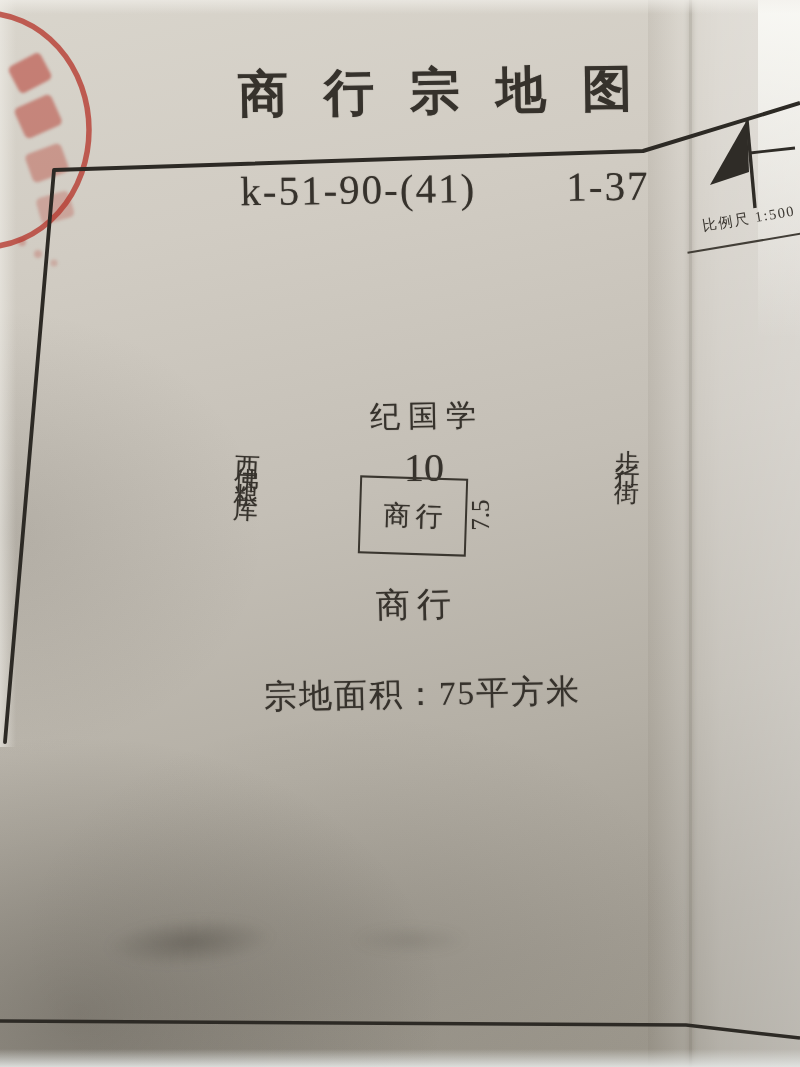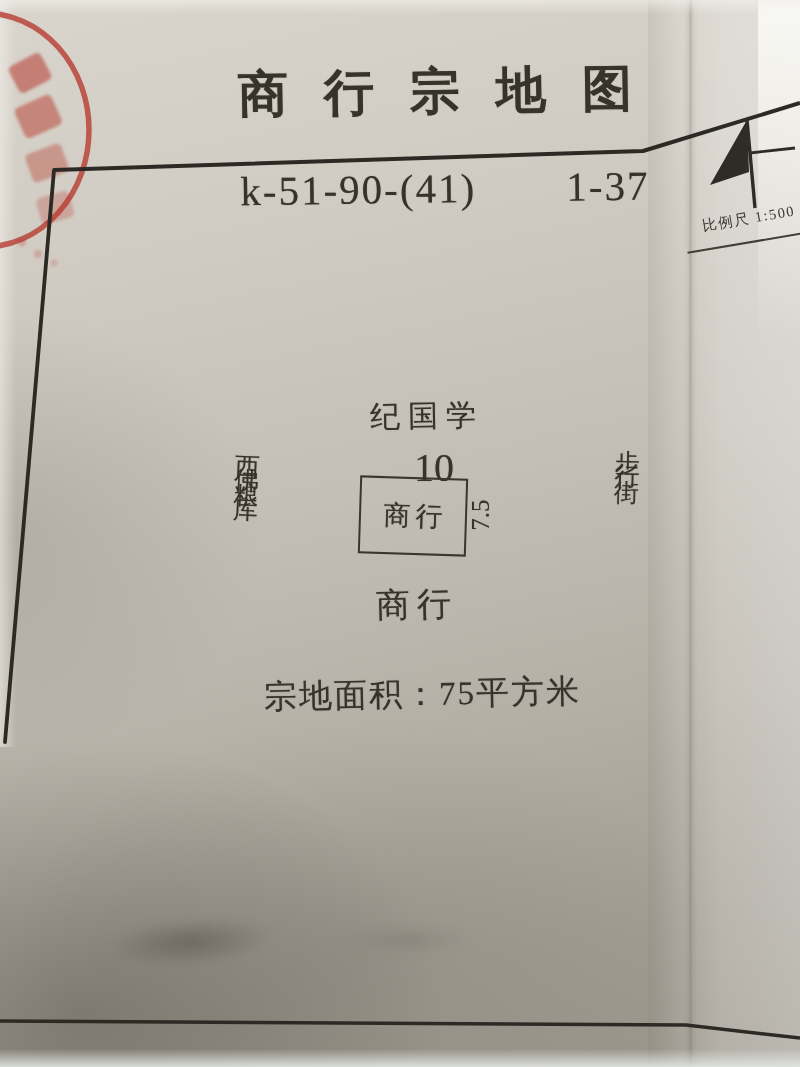--- a/index.html
+++ b/index.html
@@ -57,21 +57,21 @@
   .scale-label{
     position:absolute;left:684px;top:209px;width:132px;
     font-size:14.5px;letter-spacing:1.5px;text-align:center;white-space:nowrap;
     padding-bottom:13px;border-bottom:2.2px solid #423e37;
     transform:rotate(-9.5deg);color:#3b3731;
   }
   .adjoiner-north{
     position:absolute;left:370px;top:396px;font-size:30px;letter-spacing:8px;
     white-space:nowrap;transform:rotate(-1deg);
   }
-  .dim-top{position:absolute;left:394px;top:444px;width:60px;text-align:right;font-size:40px;}
+  .dim-top{position:absolute;left:394px;top:444px;width:60px;text-align:center;font-size:40px;}
   .parcel-rect{
     position:absolute;left:359px;top:477px;width:104px;height:74px;
     border:2.5px solid #3a362f;transform:rotate(1.8deg);
     display:flex;align-items:center;justify-content:center;
   }
   .parcel-label{font-size:27px;letter-spacing:5px;text-indent:5px;}
   .dim-right{
     position:absolute;left:452px;top:501px;width:58px;height:28px;
     font-size:25px;text-align:center;transform:rotate(-90deg);
   }

